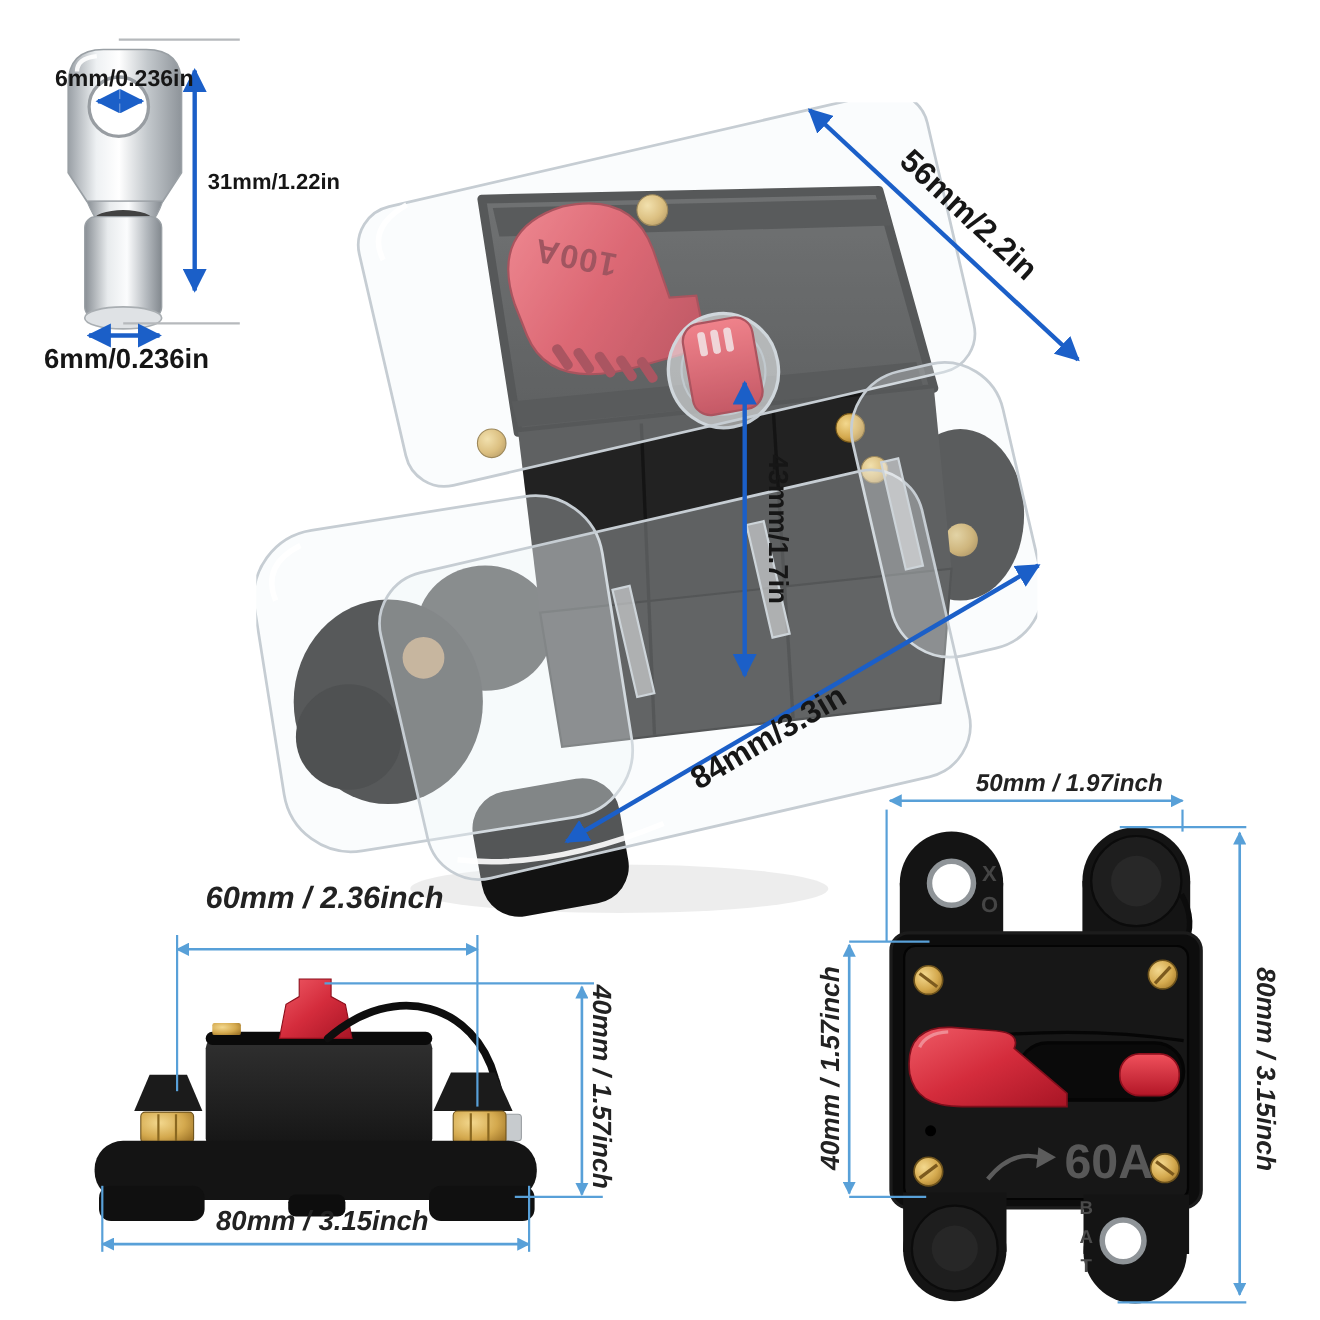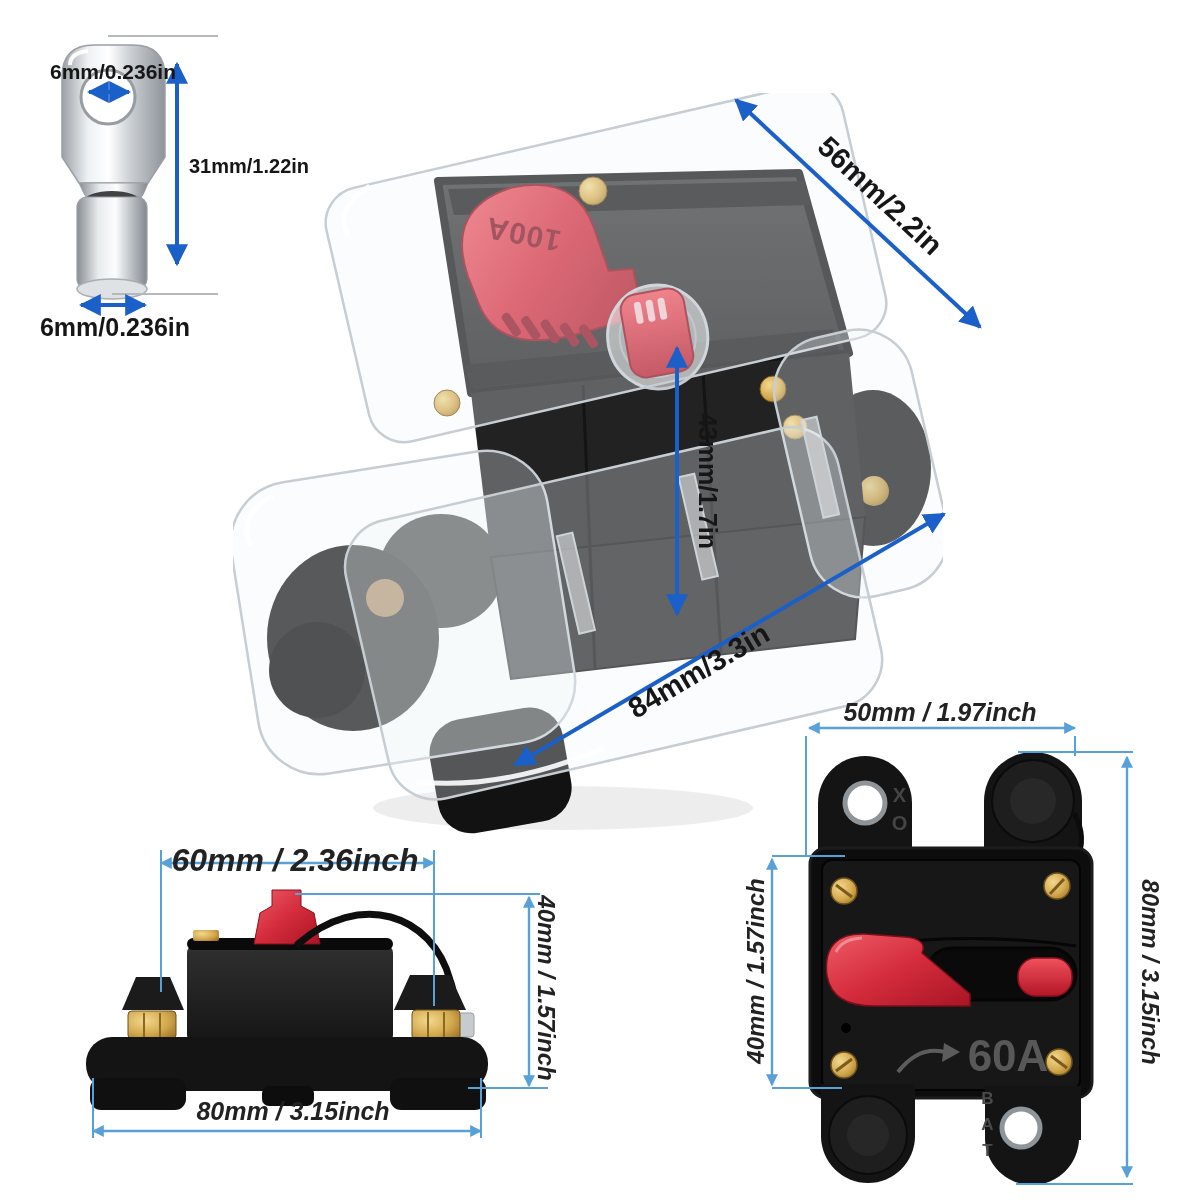--- a/index.html
+++ b/index.html
@@ -252,24 +252,24 @@
   </svg>
 
   <div class="label w6" style="left:113px;top:72px;font-size:21px">6mm/0.236in</div>
   <div class="label w6" style="left:249px;top:166px;font-size:20px">31mm/1.22in</div>
   <div class="label w6" style="left:115px;top:327px;font-size:25px">6mm/0.236in</div>
 
   <div class="label w6" style="left:880px;top:196px;font-size:29px;transform:translate(-50%,-50%) rotate(43deg)">56mm/2.2in</div>
   <div class="label w6" style="left:707px;top:481px;font-size:25px;transform:translate(-50%,-50%) rotate(90deg)">43mm/1.7in</div>
   <div class="label w6" style="left:699px;top:671px;font-size:29px;transform:translate(-50%,-50%) rotate(-30.5deg)">84mm/3.3in</div>
 
-  <div class="label it" style="left:295px;top:860px;font-size:32px">60mm / 2.36inch</div>
+  <div class="label it" style="left:295px;top:816px;font-size:28px">60mm / 2.36inch</div>
   <div class="label it" style="left:546px;top:988px;font-size:24px;transform:translate(-50%,-50%) rotate(90deg)">40mm / 1.57inch</div>
   <div class="label it" style="left:293px;top:1111px;font-size:25px">80mm / 3.15inch</div>
 
-  <div class="label it" style="left:940px;top:712px;font-size:25px">50mm / 1.97inch</div>
+  <div class="label it" style="left:972px;top:712px;font-size:22px">50mm / 1.97inch</div>
   <div class="label it" style="left:756px;top:971px;font-size:24px;transform:translate(-50%,-50%) rotate(-90deg)">40mm / 1.57inch</div>
   <div class="label it" style="left:1150px;top:972px;font-size:24px;transform:translate(-50%,-50%) rotate(90deg)">80mm / 3.15inch</div>
 
   <div class="vtext" style="left:899px;top:812px;font-size:20px;font-weight:600;letter-spacing:6px;color:#454545">XO</div>
   <div class="vtext" style="left:987px;top:1128px;font-size:17px;font-weight:600;letter-spacing:7px;color:#4a4a4a">BAT</div>
 
 </div>
 
 </body></html>

